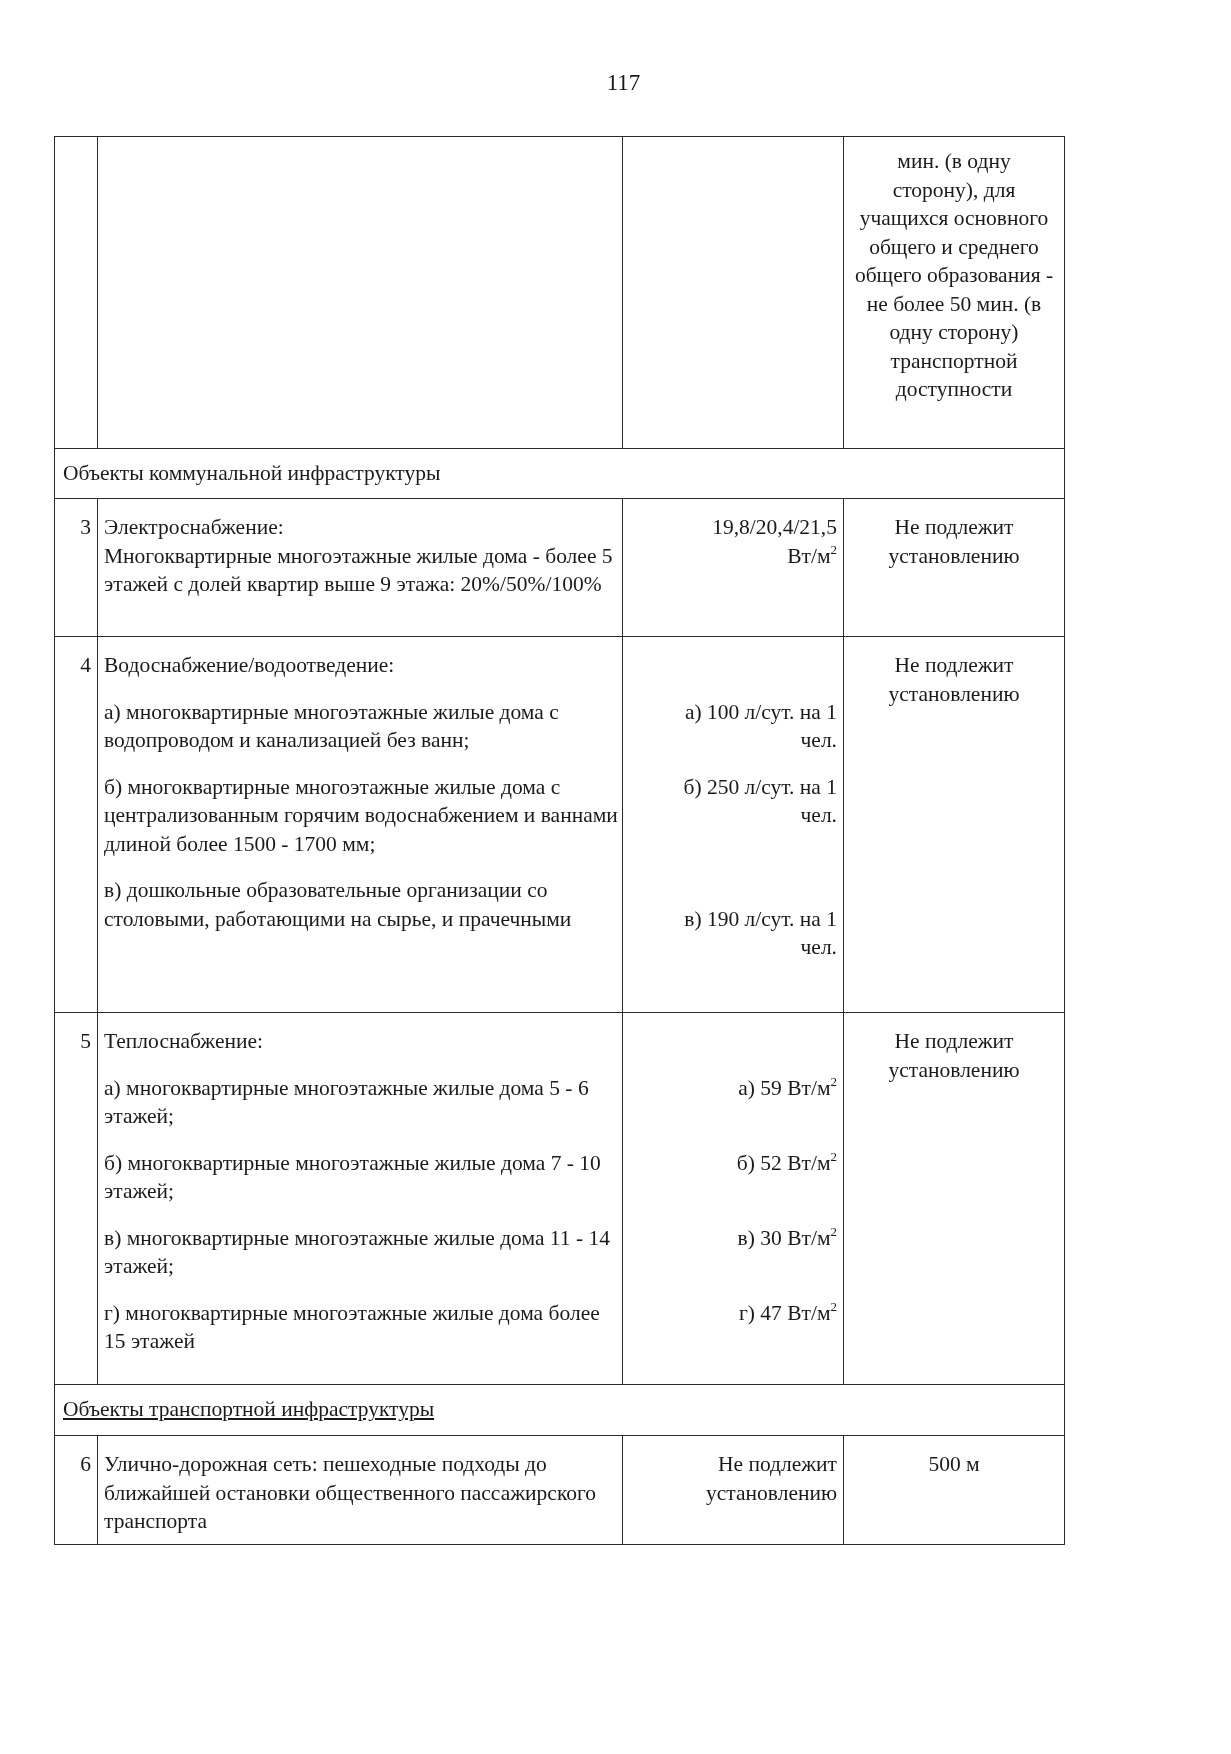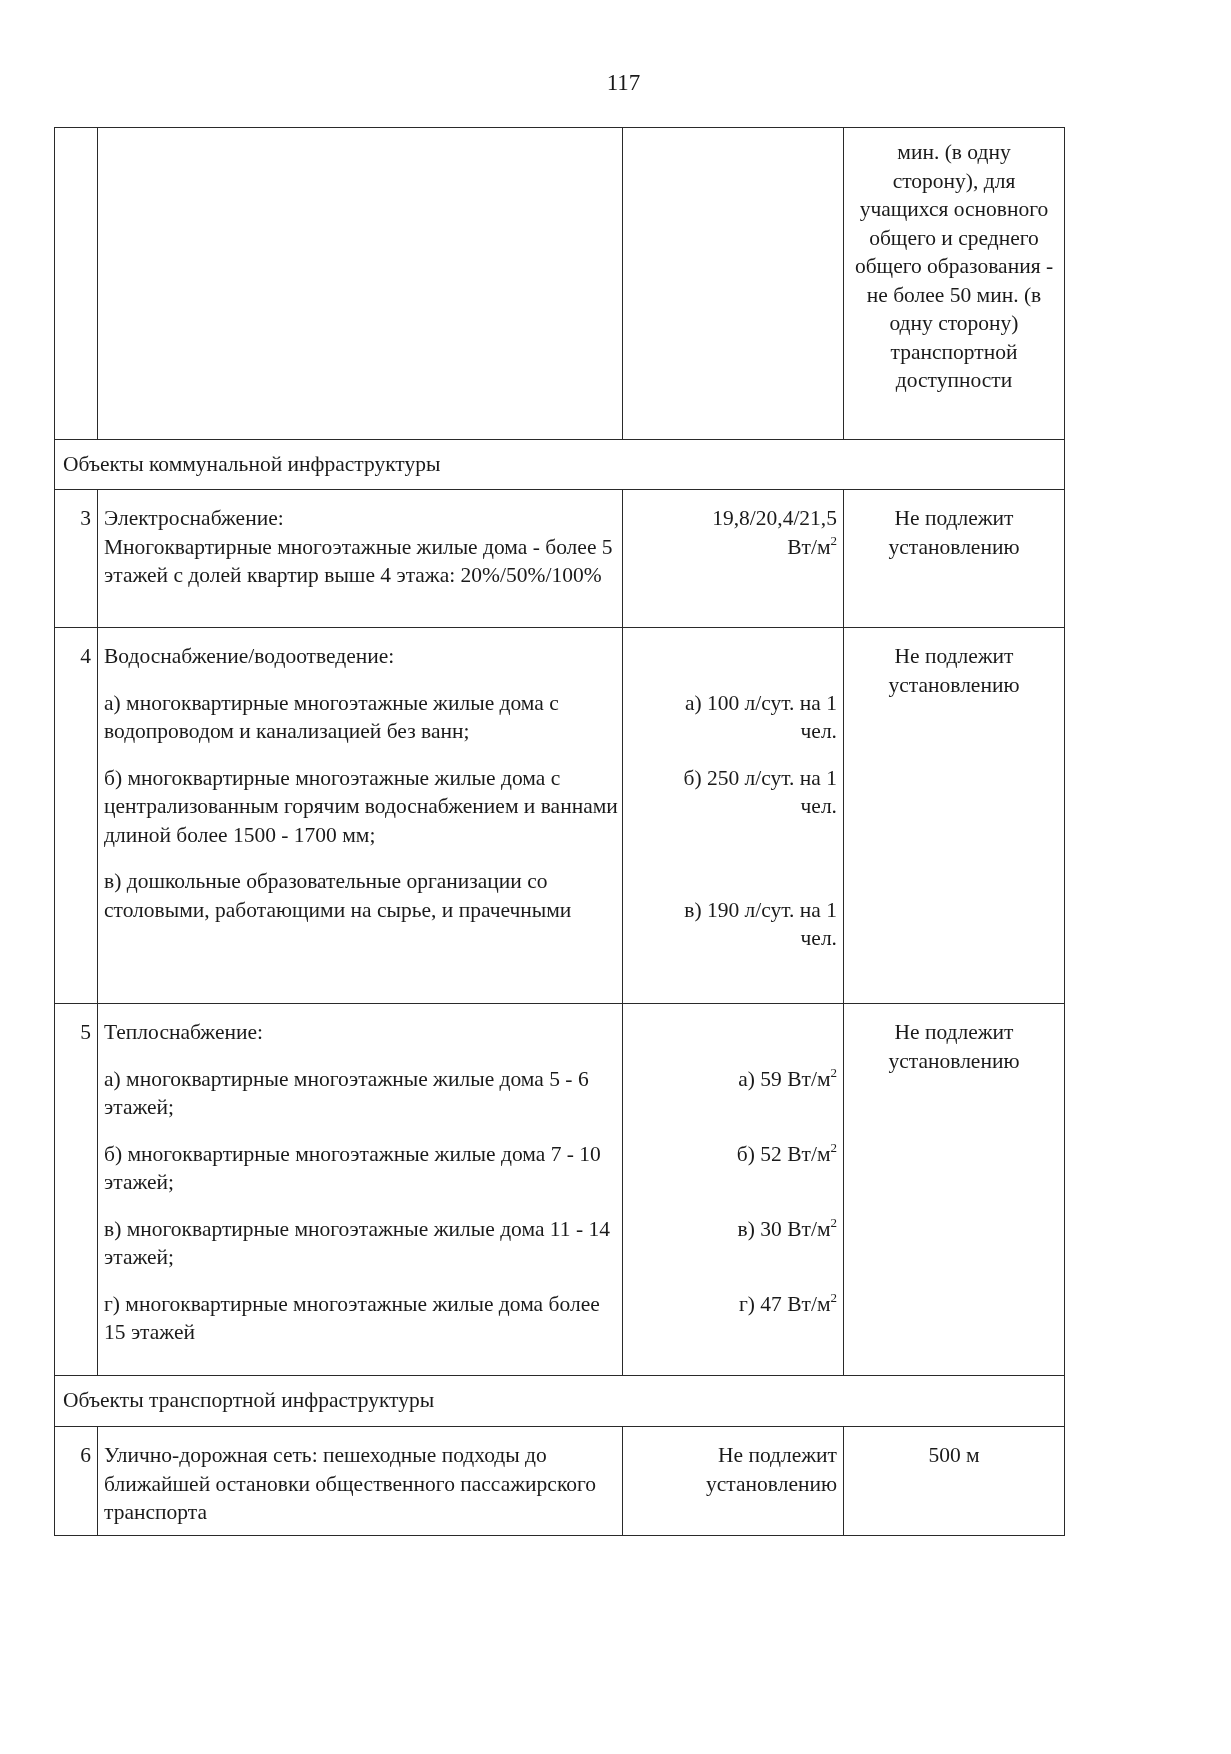--- a/index.html
+++ b/index.html
@@ -1,19 +1,19 @@
 <!DOCTYPE html>
 <html><head>
 <meta charset="utf-8">
 <style>
   html, body { margin:0; padding:0; background:#ffffff; }
   body { width:1231px; height:1754px; position:relative; overflow:hidden;
          font-family:"Liberation Serif", "DejaVu Serif", serif; color:#1a1a1a; }
   .page-num { position:absolute; top:70px; left:8px; width:1231px; text-align:center; font-size:23px; }
-  table { position:absolute; left:54px; top:127px; width:1010px; border-collapse:collapse; table-layout:fixed; font-size:21.5px; line-height:28.5px; }
+  table { position:absolute; left:54px; top:136px; width:1010px; border-collapse:collapse; table-layout:fixed; font-size:21.5px; line-height:28.5px; }
   td { border:1.5px solid #2a2a2a; vertical-align:top; padding:0; }
   col.c1 { width:43px; } col.c2 { width:525px; } col.c3 { width:221px; } col.c4 { width:221px; }
   .num { text-align:right; padding:14px 6px 0 0; }
   .desc { padding:14px 4px 6px 6px; }
   .val { text-align:right; padding:14px 6px 6px 6px;margin-left:39px; }
   .lim { text-align:center; padding:14px 8px 6px 8px; }
   .section { text-align:left; padding:10px 0 10px 8px; }
   .sub { margin-top:18px; }
   .vsub { display:block; }
   sup { font-size:13px; line-height:0; vertical-align:9px; }
@@ -40,21 +40,21 @@
   </tr>
 
   <tr style="height:50px;">
     <td colspan="4" class="section">Объекты коммунальной инфраструктуры</td>
   </tr>
 
   <tr style="height:138px;">
     <td class="num">3</td>
     <td class="desc">
       <div>Электроснабжение:</div>
-      <div>Многоквартирные многоэтажные жилые дома - более 5 этажей с долей квартир выше 4 этажа: 20%/50%/100%</div>
+      <div>Многоквартирные многоэтажные жилые дома - более 5 этажей с долей квартир выше 9 этажа: 20%/50%/100%</div>
     </td>
     <td class="val">
       <div>19,8/20,4/21,5</div>
       <div><span>Вт/м</span><sup>2</sup></div>
     </td>
     <td class="lim">Не подлежит установлению</td>
   </tr>
 
   <tr style="height:376px;">
     <td class="num">4</td>
@@ -94,21 +94,21 @@
     <td class="val">
       <div style="height:28.5px;"></div>
       <div class="sub" style="height:57px;"><span>а) 59 Вт/м</span><sup>2</sup></div>
       <div class="sub" style="height:57px;"><span>б) 52 Вт/м</span><sup>2</sup></div>
       <div class="sub" style="height:57px;"><span>в) 30 Вт/м</span><sup>2</sup></div>
       <div class="sub"><span>г) 47 Вт/м</span><sup>2</sup></div>
     </td>
     <td class="lim">Не подлежит установлению</td>
   </tr>
 
-  <tr style="height:51px;">
+  <tr style="height:51px;text-decoration:underline;">
     <td colspan="4" class="section">Объекты транспортной инфраструктуры</td>
   </tr>
 
   <tr style="height:109px;">
     <td class="num">6</td>
     <td class="desc">Улично-дорожная сеть: пешеходные подходы до ближайшей остановки общественного пассажирского транспорта</td>
     <td class="val">Не подлежит установлению</td>
     <td class="lim">500 м</td>
   </tr>
 </tbody>

